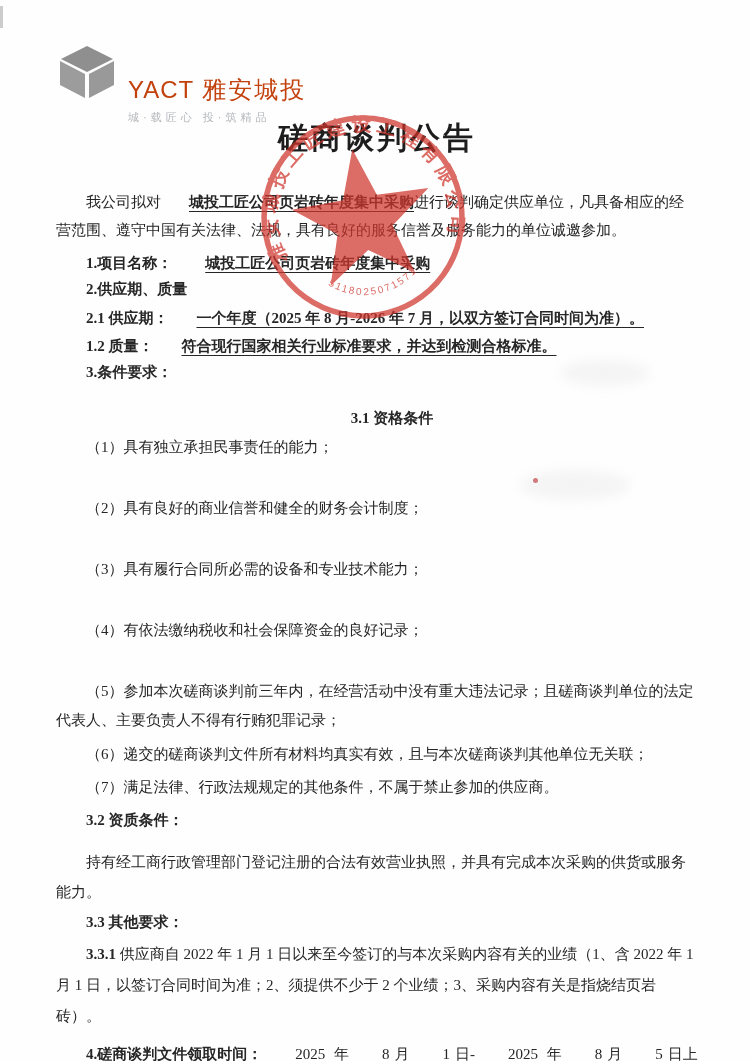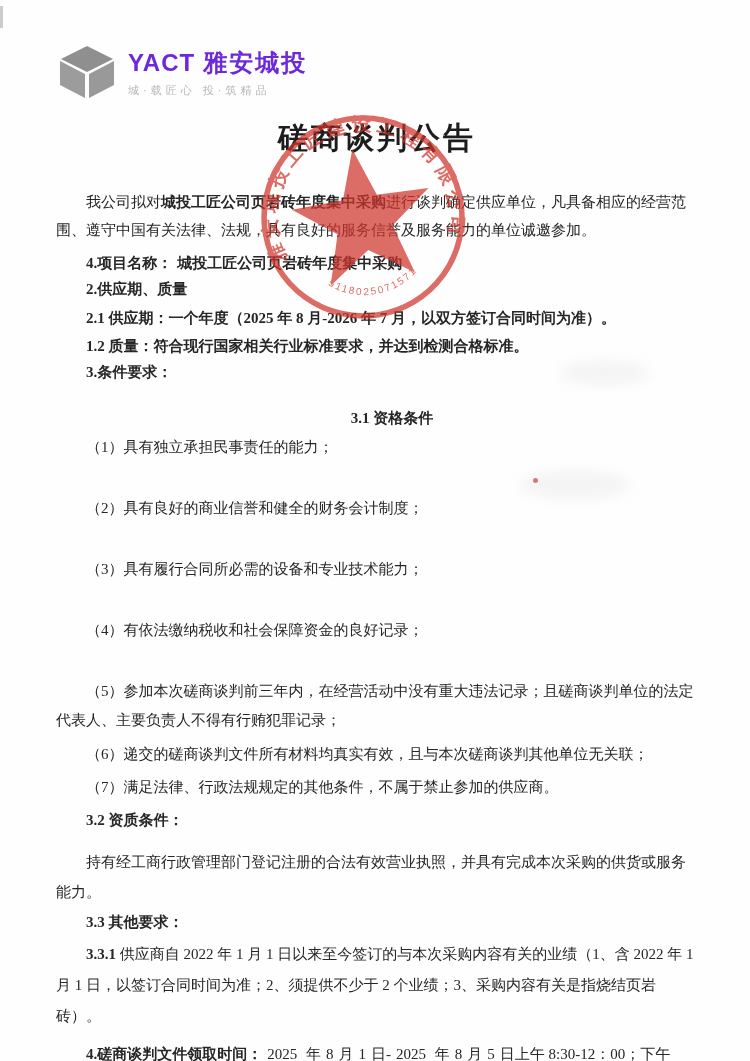--- a/index.html
+++ b/index.html
@@ -9,36 +9,36 @@
     margin:0 auto;
     background:#fefefe;
     overflow:hidden;
     font-family:"Liberation Serif","DejaVu Serif",serif;
     color:#262626;
   }
   
   .logo{position:absolute;top:44px;left:58px;display:flex;align-items:flex-start;gap:12px;}
   .logo-cube{width:58px;height:56px;flex:0 0 auto;}
   .logo-textcol{padding-top:6px;font-family:"Liberation Sans","DejaVu Sans",sans-serif;}
-  .logo-brand{font-size:24px;font-weight:bold;color:#6d28d9;letter-spacing:1px;line-height:26px;}
+  .logo-brand{font-size:24px;font-weight:normal;color:#c2410c;letter-spacing:1px;line-height:26px;margin-top:27px;}
   .logo-brand .cn{margin-left:8px;letter-spacing:2px;}
   .logo-slogan{margin-top:7px;font-size:11px;color:#b3b6ba;letter-spacing:4px;}
   
   .content{padding:118px 52px 0 56px;}
   h1.doc-title{
     margin:0;height:40px;line-height:40px;
     text-align:center;font-size:30px;font-weight:bold;
     letter-spacing:3px;color:#1d1d1d;
   }
   
   .content p{margin:0;font-size:15px;line-height:26px;}
   .indent{text-indent:2em;}
   .flow{line-height:29px;}
   .b{font-weight:bold;}
-  .u{text-underline-offset:4px;text-decoration-thickness:1px;}
+  .u{text-decoration:underline;text-underline-offset:4px;text-decoration-thickness:1px;margin-left:28px;}
   .blank{padding:0 5px;}
   p.p1{margin-top:30px;line-height:28px;}
   p.s1{margin-top:6px;}
   p.s2{margin-top:0;}
   p.s21{margin-top:3px;}
   p.s22{margin-top:2px;}
   p.s3{margin-top:0;}
   p.s31{margin-top:20px;text-align:center;}
   p.item{line-height:29px;margin-top:32px;}
   p.i1{margin-top:2px;}
@@ -80,21 +80,21 @@
       <div class="logo-slogan">城·载匠心  投·筑精品</div>
     </div>
   </div>
 
   <div class="content">
 
     <h1 class="doc-title">磋商谈判公告</h1>
 
     <p class="p1 indent"><span>我公司拟对</span><span class="b u">城投工匠公司页岩砖年度集中采购</span><span>进行谈判确定供应单位，凡具备相应的经营范围、遵守中国有关法律、法规，具有良好的服务信誉及服务能力的单位诚邀参加。</span></p>
 
-    <p class="s1 indent"><span class="b">4.项目名称：</span><span class="b u blank">城投工匠公司页岩砖年度集中采购</span></p>
+    <p class="s1 indent"><span class="b">1.项目名称：</span><span class="b u blank">城投工匠公司页岩砖年度集中采购</span></p>
 
     <p class="s2 indent b">2.供应期、质量</p>
 
     <p class="s21 indent"><span class="b">2.1 供应期：</span><span class="b u">一个年度（2025 年 8 月-2026 年 7 月，以双方签订合同时间为准）。</span></p>
 
     <p class="s22 indent"><span class="b">1.2 质量：</span><span class="b u">符合现行国家相关行业标准要求，并达到检测合格标准。</span></p>
 
     <p class="s3 indent b">3.条件要求：</p>
 
     <p class="s31 indent b">3.1 资格条件</p>

